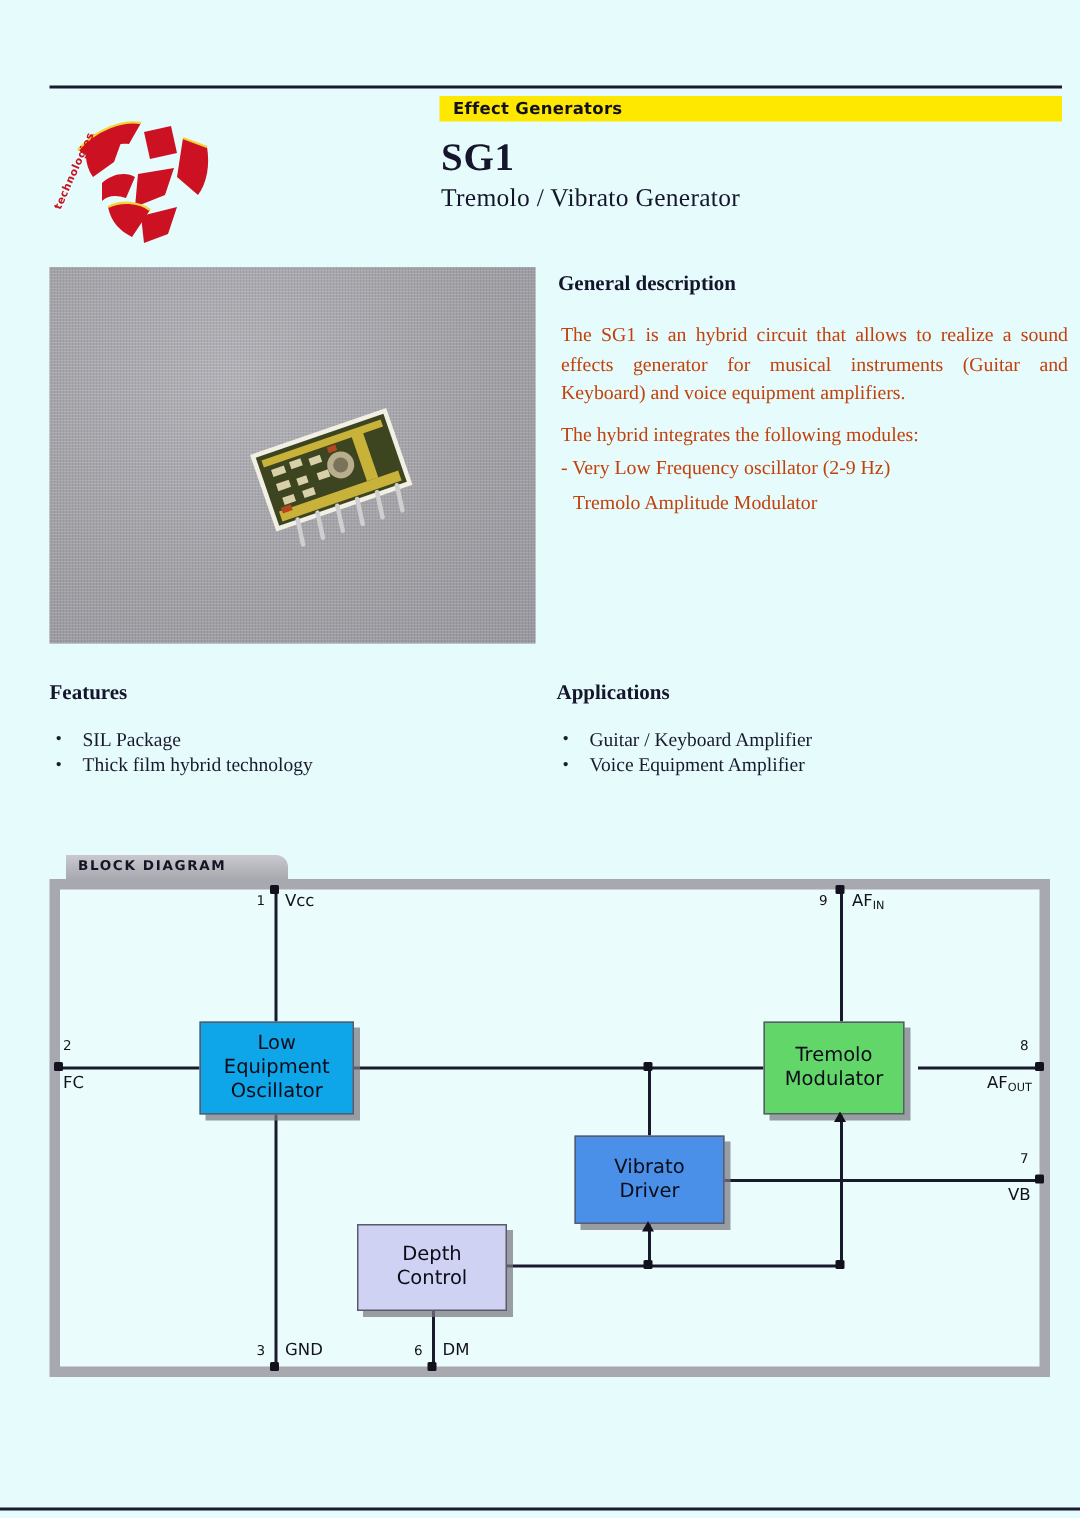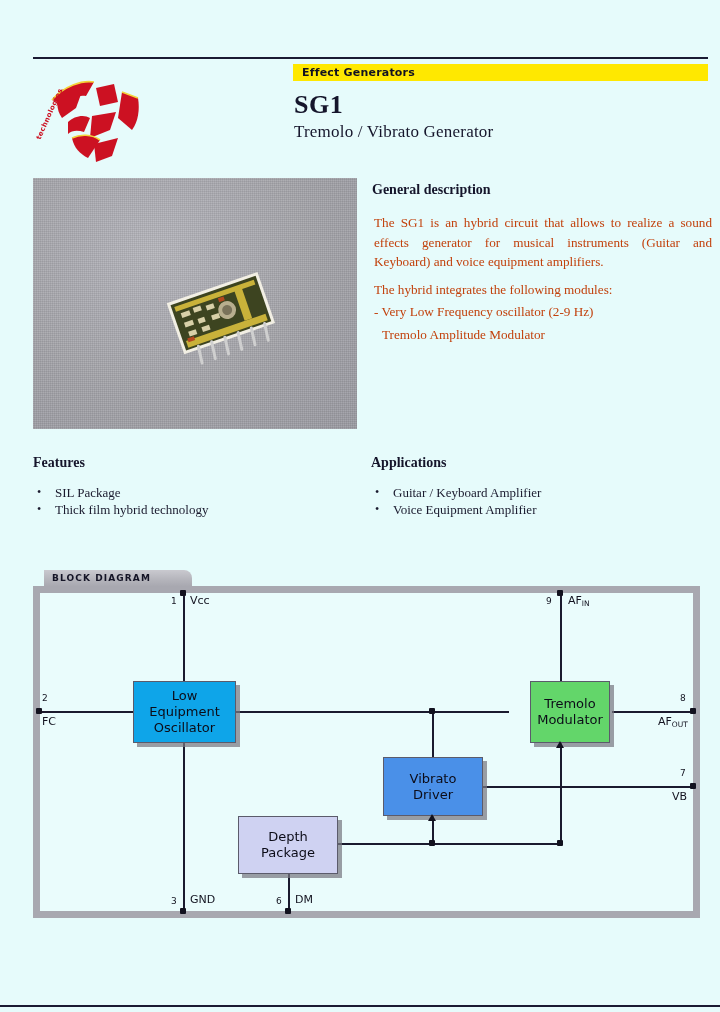--- a/index.html
+++ b/index.html
@@ -250,21 +250,21 @@
     color: #0c0c18;
     line-height: 16px;
     text-align: center;
     z-index: 4;
   }
   #blk-lfo {
     left: 93px; top: 88px; width: 103px; height: 62px;
     background: #0ea5e9;
   }
   #blk-tremolo {
-    left: 490px; top: 88px; width: 80px; height: 62px;
+    left: 469px; top: 88px; width: 94px; height: 62px;
     background: #63d66a;
   }
   #blk-vibrato {
     left: 343px; top: 164px; width: 100px; height: 59px;
     background: #4a90e8;
   }
   #blk-depth {
     left: 198px; top: 223px; width: 100px; height: 58px;
     background: #cfd2f2;
     align-items: center;
@@ -468,21 +468,21 @@
         <span>Modulator</span>
       </div>
 
       <div class="blk" id="blk-vibrato">
         <span>Vibrato</span>
         <span>Driver</span>
       </div>
 
       <div class="blk" id="blk-depth">
         <span>Depth</span>
-        <span>Package</span>
+        <span>Control</span>
       </div>
 
       <div class="pin-num" style="left:131px; top:3px;">1</div>
       <div class="pin-name" style="left:150px; top:1px;">Vcc</div>
 
       <div class="pin-num" style="left:506px; top:3px;">9</div>
       <div class="pin-name" style="left:528px; top:1px;">
         <span>AF</span><sub>IN</sub>
       </div>
 

